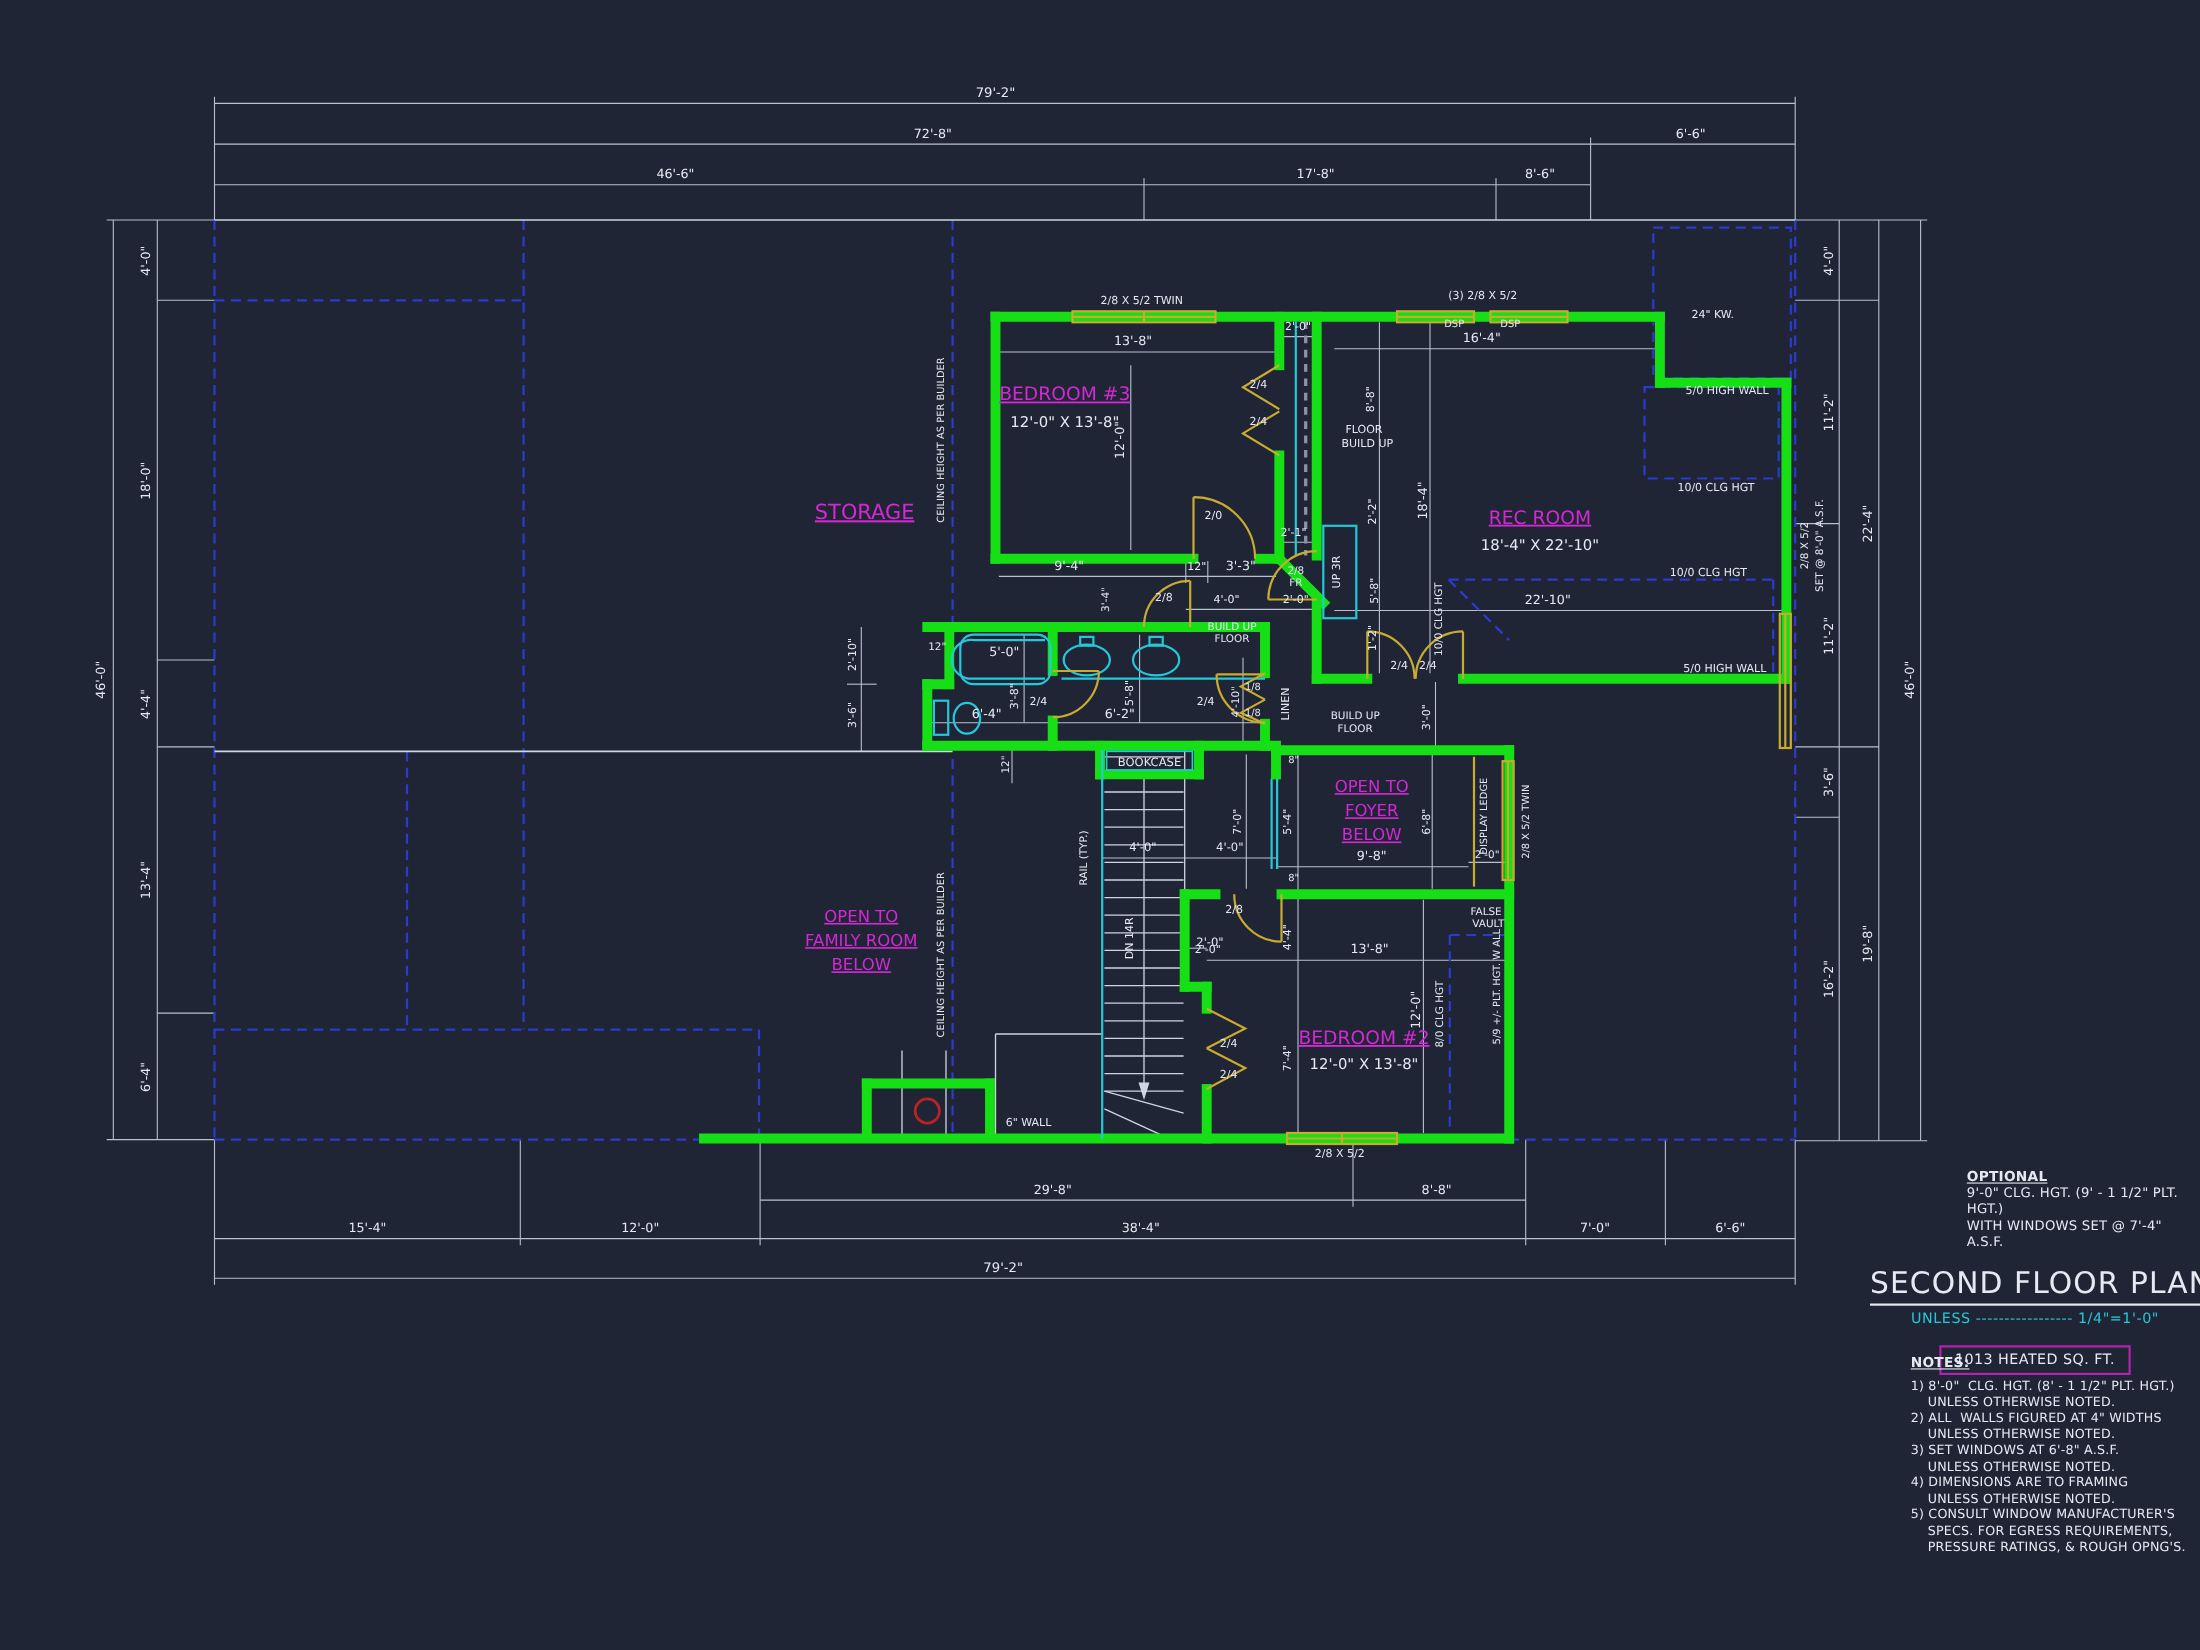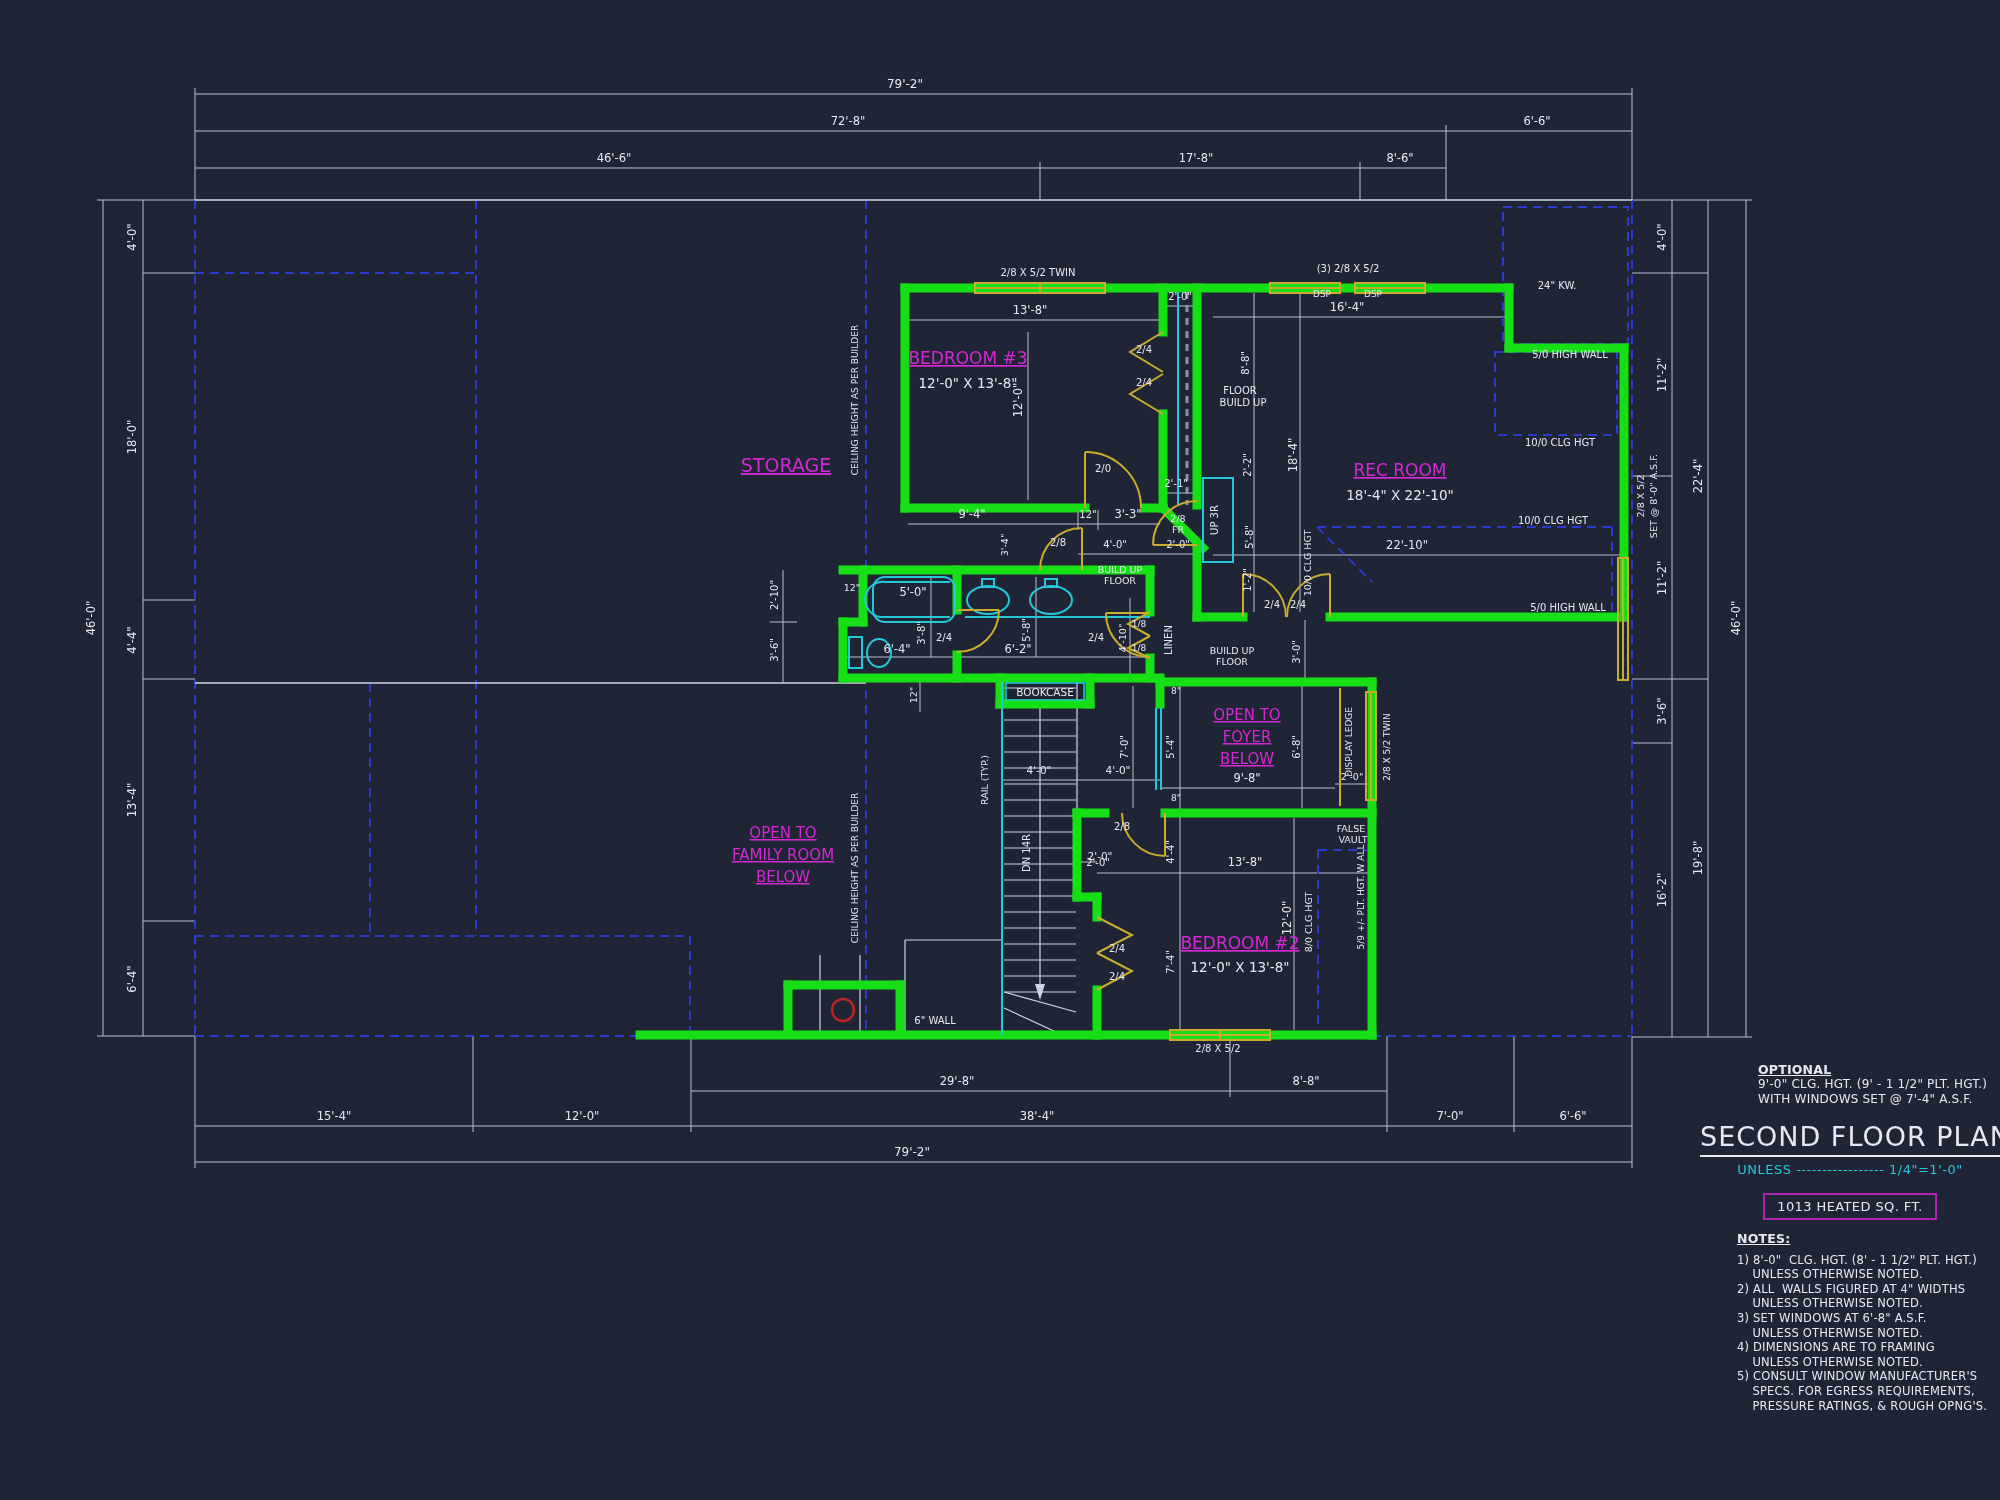--- a/index.html
+++ b/index.html
@@ -1,20 +1,20 @@
 <!DOCTYPE html>
 <html><head>
 <meta charset="utf-8">
 <style>
   html,body{margin:0;padding:0;background:#202536;}
   body{position:relative;width:2000px;height:1500px;font-family:"DejaVu Sans",sans-serif;overflow:hidden;}
   svg{position:absolute;left:0;top:0;}
   svg text{font-family:"DejaVu Sans",sans-serif;}
   .titleblock{position:absolute;left:1700px;top:1062px;width:300px;color:#e6e9f1;}
-  .opt{margin-left:58px;font-size:12px;line-height:15px;letter-spacing:.2px;}
+  .opt{margin-left:88px;font-size:12px;line-height:15px;letter-spacing:.2px;}
   .opt-head{font-weight:bold;text-decoration:underline;font-size:12.5px;}
   .plan-title{margin-top:14px;text-align:center;font-size:27px;letter-spacing:1px;border-bottom:2px solid #e6e9f1;padding-bottom:3px;white-space:nowrap;}
   .scale-row{margin-top:5px;text-align:center;font-size:13px;color:#25c8d8;letter-spacing:.5px;white-space:nowrap;}
   .heated-box{margin:16px auto 0 auto;width:fit-content;border:2.5px solid #b023b0;padding:4px 12px;font-size:13px;letter-spacing:.4px;}
   .notes{position:absolute;left:1737px;top:1232px;width:300px;color:#e6e9f1;font-size:11.5px;line-height:14.6px;letter-spacing:.2px;}
   .notes-head{font-weight:bold;text-decoration:underline;margin-bottom:6px;font-size:12.5px;}
   .note-line{white-space:pre;}
 </style>
 </head>
 <body>

